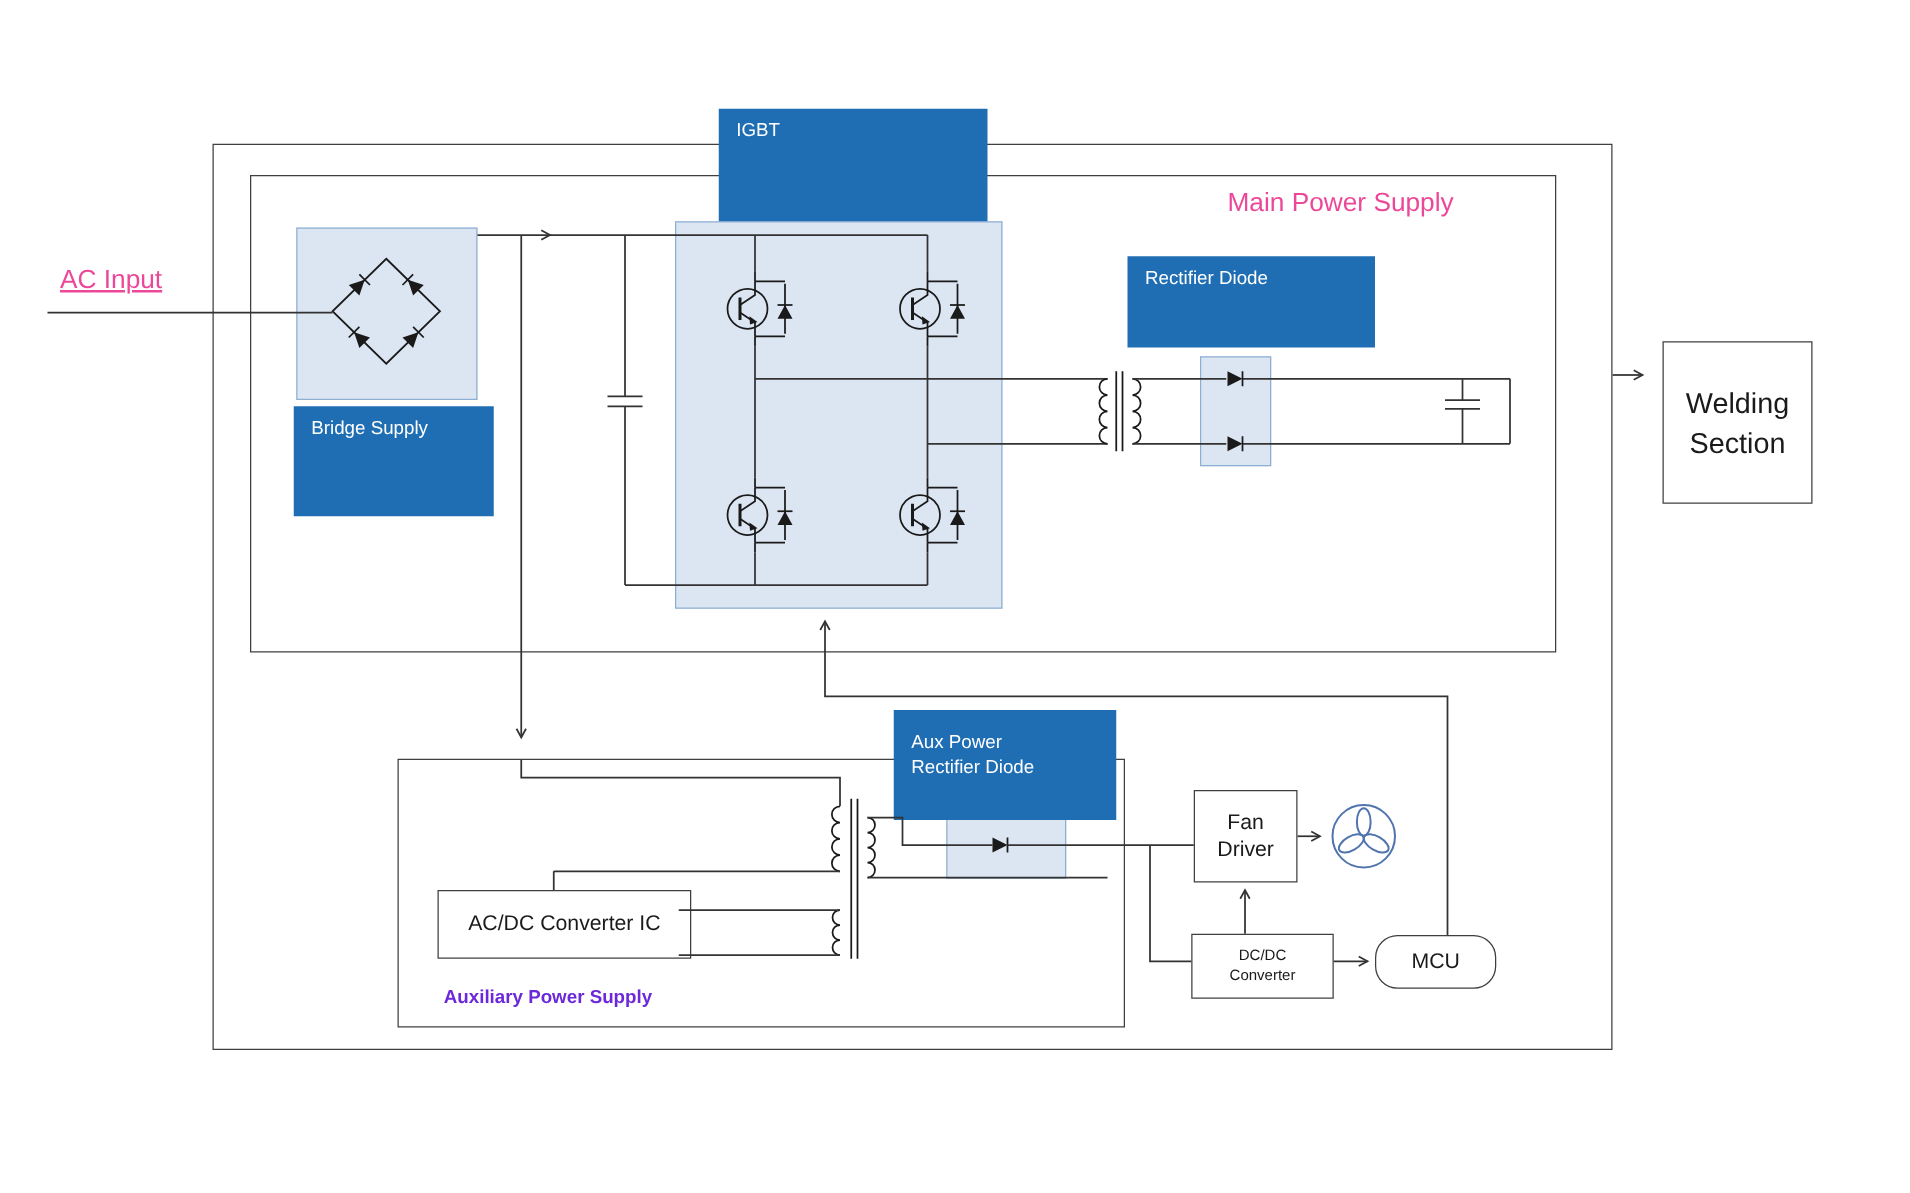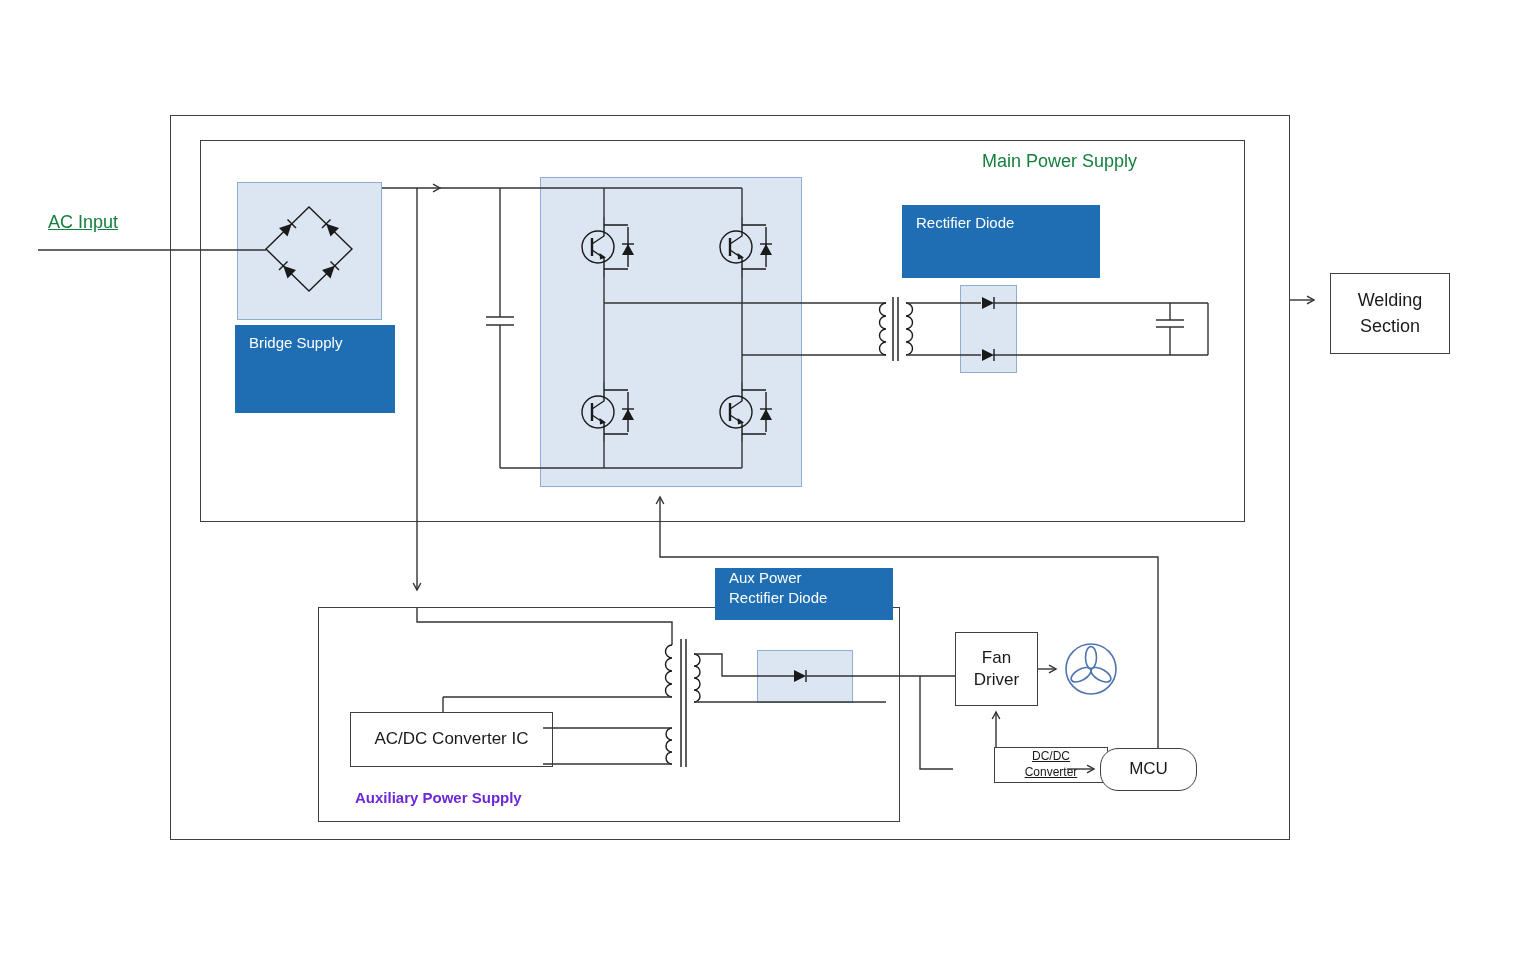--- a/index.html
+++ b/index.html
@@ -5,61 +5,62 @@
   html,body{margin:0;padding:0;background:#fff;}
   #canvas{
     position:relative;width:1528px;height:954px;background:#ffffff;
     font-family:"Liberation Sans",sans-serif;color:#1a1a1a;overflow:hidden;
   }
   .line-box{position:absolute;border:1.5px solid #3f3f3f;box-sizing:border-box;background:transparent;z-index:1;}
   .light-box{position:absolute;background:#dce6f2;border:1.5px solid #8eafd4;box-sizing:border-box;z-index:1;}
   .blue-label{position:absolute;background:#1f6eb4;color:#ffffff;font-size:15px;line-height:1.3;
     padding:8px 14px;box-sizing:border-box;z-index:4;white-space:pre-line;}
   .text{position:absolute;z-index:3;}
-  .lg{font-size:18px;color:#15803d;}
+  .lg{font-size:21px;color:#ec4899;}
   .center{display:flex;align-items:center;justify-content:center;text-align:center;white-space:pre-line;background:#fff;}
   .sm{font-size:17px;line-height:1.3;}
   .xs{font-size:12px;line-height:1.3;}
   #outer-box{left:170px;top:115px;width:1120px;height:725px;background:transparent;}
   #main-box{left:200px;top:140px;width:1045px;height:382px;background:transparent;}
   #main-label{left:982px;top:151px;}
   #ac-input-label{left:48px;top:212px;text-decoration:underline;}
   #bridge-box{left:237px;top:182px;width:145px;height:138px;}
   #igbt-box{left:540px;top:177px;width:262px;height:310px;}
   #rect-box{left:960px;top:285px;width:57px;height:88px;}
   #aux-rect-box{left:757px;top:650px;width:96px;height:53px;}
   #label-igbt{left:575px;top:87px;width:215px;height:90px;}
   #label-bridge{left:235px;top:325px;width:160px;height:88px;}
   #label-rect{left:902px;top:205px;width:198px;height:73px;}
-  #label-aux-rect{left:715px;top:568px;width:178px;height:52px;padding-top:0;}
-  #welding-box{left:1330px;top:273px;width:120px;height:81px;font-size:18px;line-height:1.4;}
+  #label-aux-rect{left:715px;top:568px;width:178px;height:88px;padding-top:16px;}
+  #welding-box{left:1330px;top:273px;width:120px;height:130px;font-size:23px;line-height:1.4;}
   #aux-box{left:318px;top:607px;width:582px;height:215px;background:transparent;}
   #aux-label{left:355px;top:789px;font-size:15px;font-weight:bold;color:#6d28d9;}
   #acdc-box{left:350px;top:712px;width:203px;height:55px;}
   #fan-driver-box{left:955px;top:632px;width:83px;height:74px;}
-  #dcdc-box{left:994px;top:747px;width:114px;height:36px;text-decoration:underline;}
+  #dcdc-box{left:953px;top:747px;width:114px;height:52px;}
   #mcu-box{left:1100px;top:748px;width:97px;height:43px;border-radius:18px;}
   #wires{position:absolute;left:0;top:0;z-index:6;pointer-events:none;}
 </style>
 </head>
 <body>
 
 <div id="canvas">
 
   <div class="line-box" id="outer-box"></div>
   <div class="line-box" id="main-box"></div>
 
   <div class="text lg" id="main-label">Main Power Supply</div>
   <div class="text lg" id="ac-input-label">AC Input</div>
 
   <div class="light-box" id="bridge-box"></div>
   <div class="light-box" id="igbt-box"></div>
   <div class="light-box" id="rect-box"></div>
   <div class="light-box" id="aux-rect-box"></div>
 
+  <div class="blue-label" id="label-igbt">IGBT</div>
   <div class="blue-label" id="label-bridge">Bridge Supply</div>
   <div class="blue-label" id="label-rect">Rectifier Diode</div>
   <div class="blue-label" id="label-aux-rect">Aux Power
 Rectifier Diode</div>
 
   <div class="line-box center" id="welding-box">Welding
 Section</div>
 
   <div class="line-box" id="aux-box"></div>
   <div class="text" id="aux-label">Auxiliary Power Supply</div>

